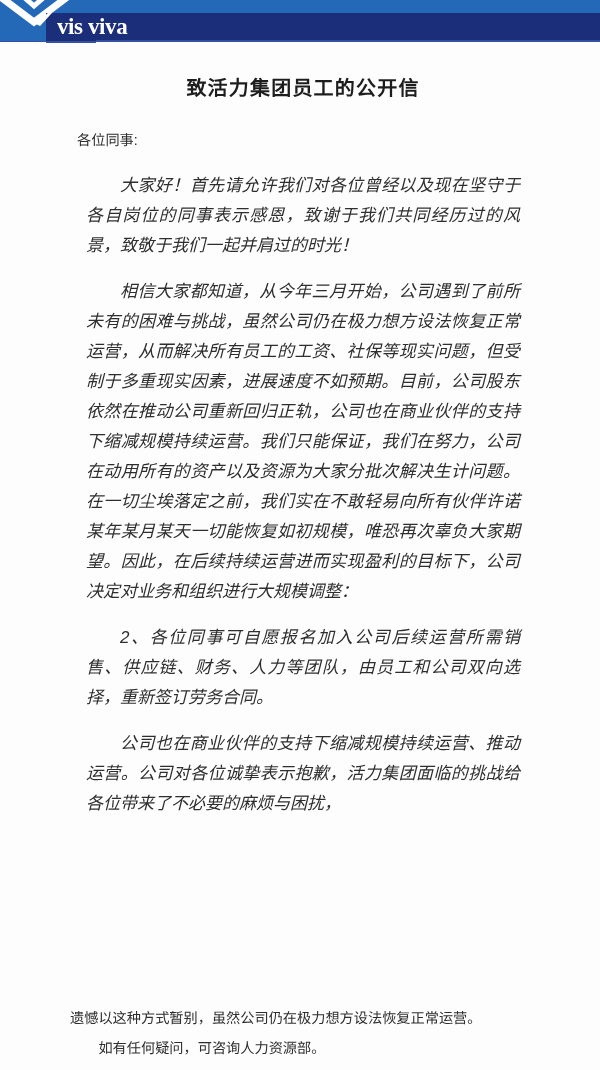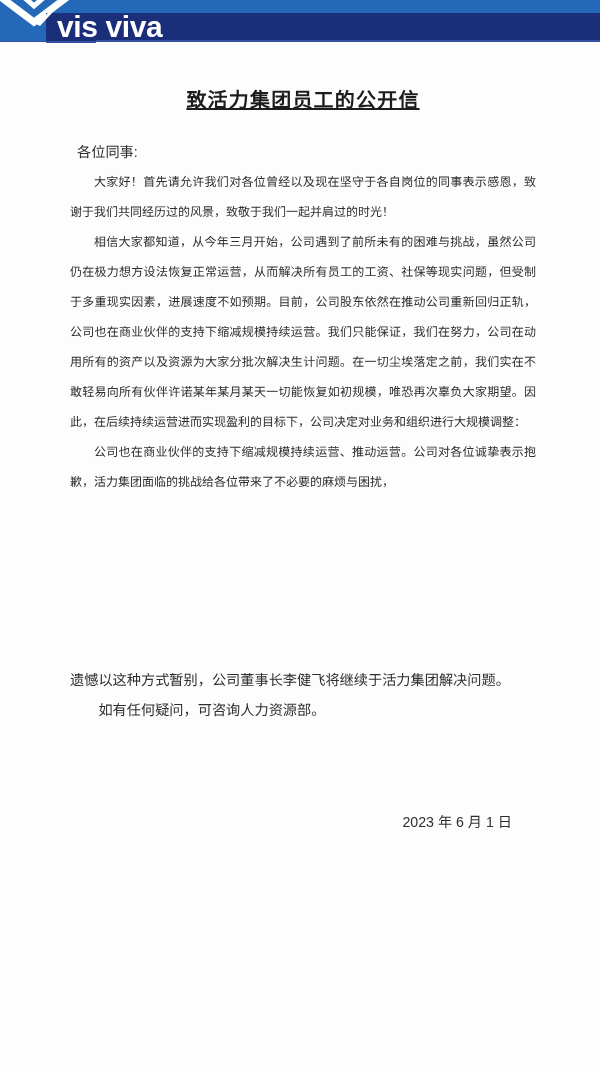--- a/index.html
+++ b/index.html
@@ -69,58 +69,58 @@
     left: 0;
     top: 0;
   }
   .lh-wordmark {
     position: absolute;
     left: 57px;
     top: 12px;
     height: 29px;
     line-height: 29px;
     color: #ffffff;
-    font-size: 30px;
+    font-size: 23px;
     font-weight: 700;
     letter-spacing: -0.4px;
-    font-family: Liberation Sans, sans-serif;
+    font-family: Liberation Serif, serif;
     white-space: nowrap;
   }
 
   
   .doc {
     position: relative;
     padding: 0 64px 0 70px;
     box-sizing: border-box;
     width: 600px;
   }
   .doc-title {
-    margin: 40px 0 0 0;
+    margin: 28px 0 0 0;
     text-align: center;
     font-size: 20px;
     font-weight: 700;
     letter-spacing: 1.2px;
     color: #1d1d1d;
     font-family: "DejaVu Serif", "Liberation Serif", serif;
-    text-decoration: underline;
   }
   .salutation {
     margin: 24px 0 0 7px;
     font-size: 14.2px;
     line-height: 30px;
     color: #2e2e2e;
   }
   .para {
-    margin: 0;
-    font-size: 12px;
+    margin: 16px;
+    font-size: 17px;
     line-height: 30px;
     text-align: justify;
     text-justify: inter-ideograph;
     text-indent: 2em;
     color: #2e2e2e;
+    font-style: italic;
   }
 
   
   .blank-gap {
     height: 168px;
   }
 
   .closing {
     margin: 0;
     font-size: 14.2px;
@@ -172,26 +172,27 @@
 
   <h1 class="doc-title">致活力集团员工的公开信</h1>
 
   <p class="salutation">各位同事:</p>
 
   <p class="para">大家好！首先请允许我们对各位曾经以及现在坚守于各自岗位的同事表示感恩，致谢于我们共同经历过的风景，致敬于我们一起并肩过的时光！</p>
 
   <p class="para">相信大家都知道，从今年三月开始，公司遇到了前所未有的困难与挑战，虽然公司仍在极力想方设法恢复正常运营，从而解决所有员工的工资、社保等现实问题，但受制于多重现实因素，进展速度不如预期。目前，公司股东依然在推动公司重新回归正轨，公司也在商业伙伴的支持下缩减规模持续运营。我们只能保证，我们在努力，公司在动用所有的资产以及资源为大家分批次解决生计问题。在一切尘埃落定之前，我们实在不敢轻易向所有伙伴许诺某年某月某天一切能恢复如初规模，唯恐再次辜负大家期望。因此，在后续持续运营进而实现盈利的目标下，公司决定对业务和组织进行大规模调整：</p>
 
 
+  <p class="para">2、各位同事可自愿报名加入公司后续运营所需销售、供应链、财务、人力等团队，由员工和公司双向选择，重新签订劳务合同。</p>
 
   <p class="para">公司也在商业伙伴的支持下缩减规模持续运营、推动运营。公司对各位诚挚表示抱歉，活力集团面临的挑战给各位带来了不必要的麻烦与困扰，</p>
 
   <div class="blank-gap"></div>
 
-  <p class="closing">遗憾以这种方式暂别，公司董事长李健飞将继续于活力集团解决问题。</p>
+  <p class="closing">遗憾以这种方式暂别，虽然公司仍在极力想方设法恢复正常运营。</p>
 
   <p class="closing indented">如有任何疑问，可咨询人力资源部。</p>
 
   <div class="signature">
     <div class="sig-line">2023 年 6 月 1 日</div>
 
   </div>
 
 </div>
 

